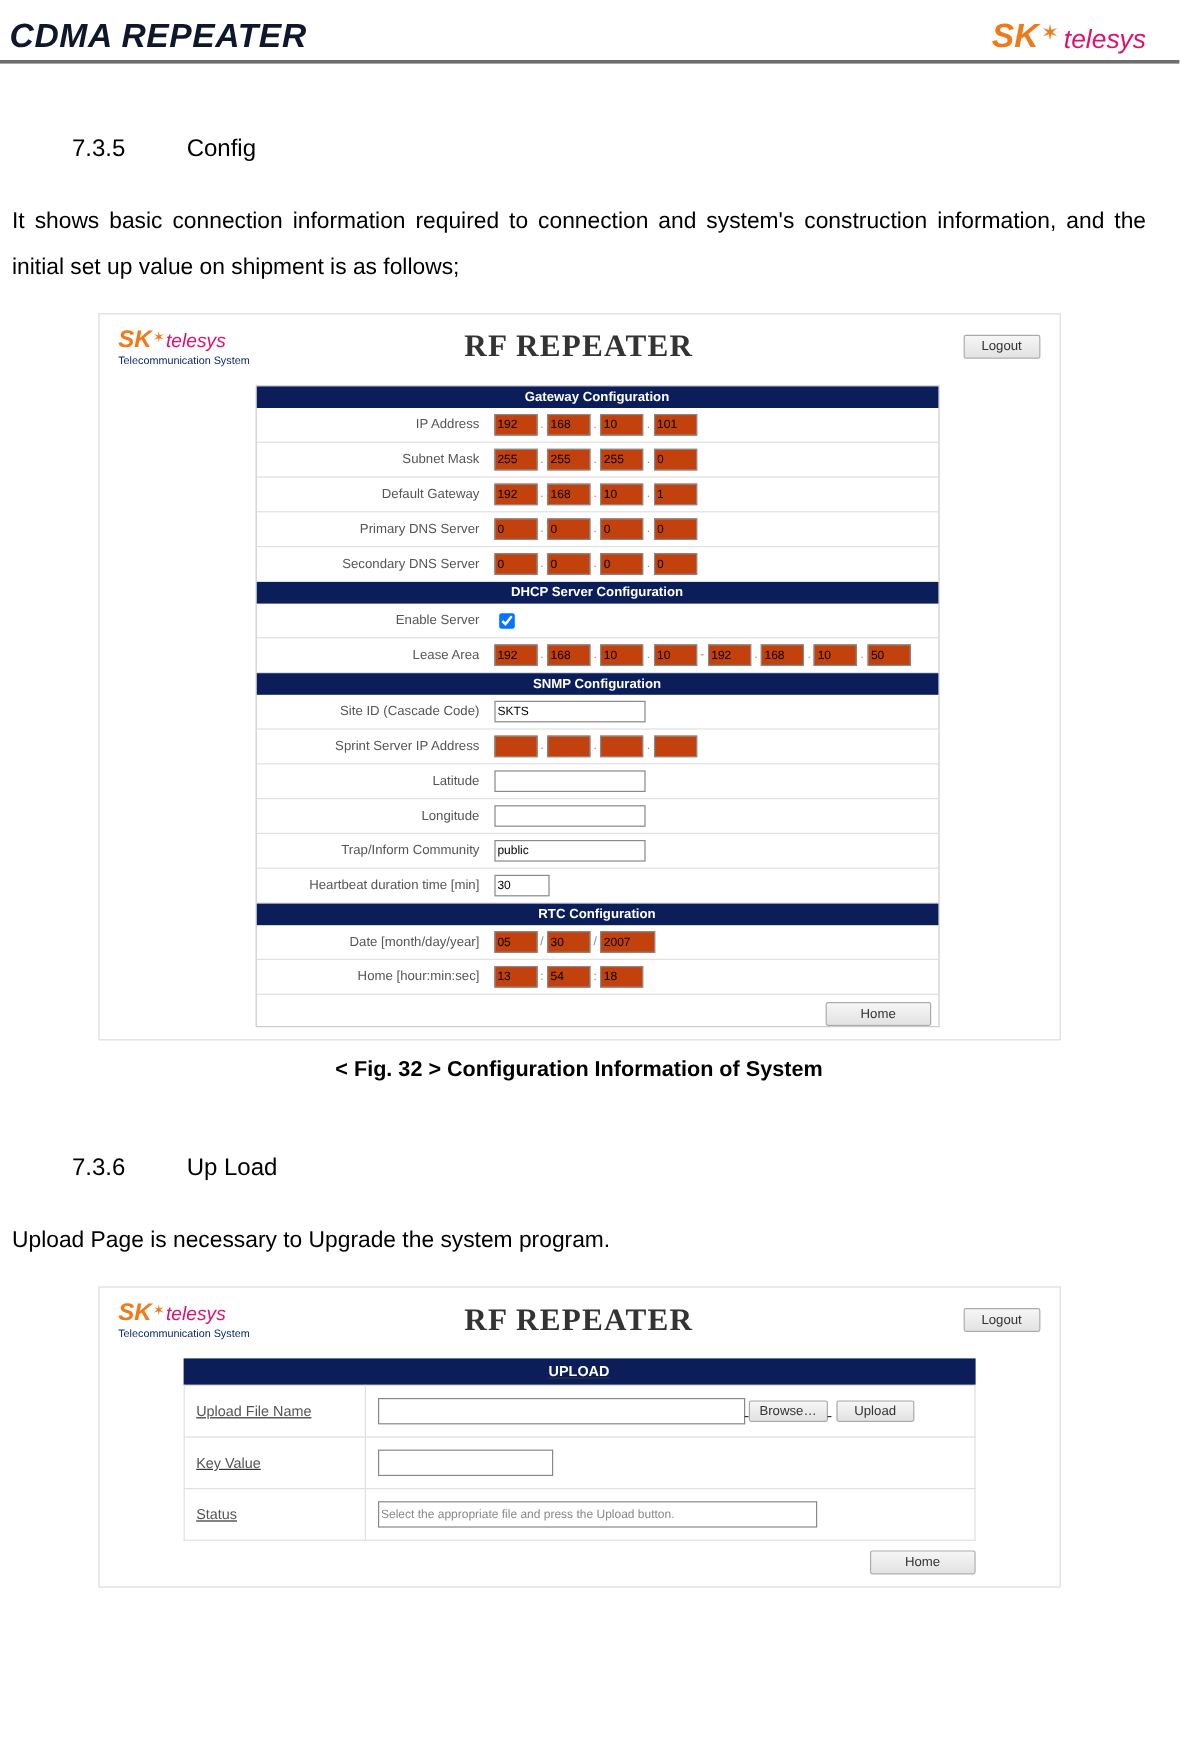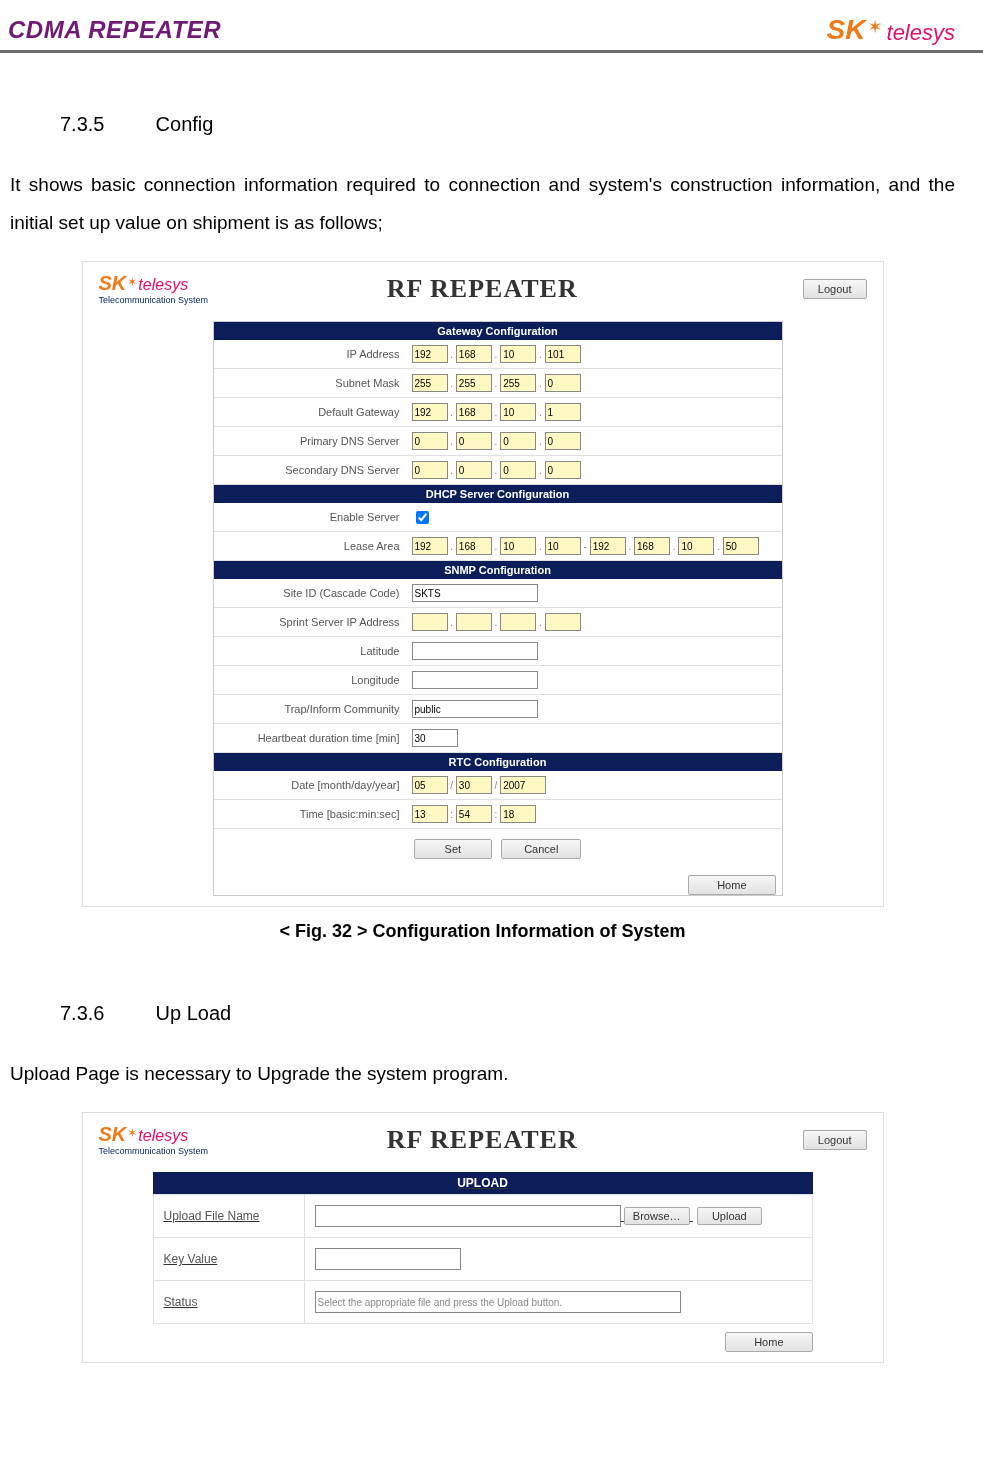--- a/index.html
+++ b/index.html
@@ -13,22 +13,22 @@
   .page-header {
     display: flex;
     justify-content: space-between;
     align-items: center;
     padding: 14px 28px 4px 8px;
     border-bottom: 3px solid #6e6e6e;
   }
   .page-header .doc-title {
     font-weight: 900;
     font-style: italic;
-    color: #701a75;
-    font-size: 24px;
+    color: #0f172a;
+    font-size: 28px;
     letter-spacing: 0.5px;
   }
   .logo-header {
     display: flex;
     align-items: flex-end;
   }
   .logo-head-sk { color:#ee7a1a; font-weight:bold; font-size:28px; font-style:italic; }
   .logo-head-telesys { color:#e10f6d; font-size:22px; font-style:italic; margin-left:4px; }
   .logo-head-bfly { color:#ee7a1a; font-size:18px; margin-left:2px; position:relative; top:-8px;}
   .content { padding: 0 28px 30px 10px; }
@@ -103,21 +103,21 @@
   .panel td {
     border-bottom:1px solid #e0e0e0;
     padding:3px 6px;
     font-size:11px;
     color:#555;
     vertical-align:middle;
     height:22px;
   }
   .panel td.label { width:180px;text-align:right; }
   .panel td.field { text-align:left; }
-  .ip-box { width:30px; border:1px solid #888; font-size:10px; padding:1px 2px; height:14px; background:#fef9c3; }
+  .ip-box { width:30px; border:1px solid #888; font-size:10px; padding:1px 2px; height:14px; background:#c2410c; }
   .txt-box { border:1px solid #888; font-size:10px; padding:1px 2px; height:14px; background:#fff; }
   .center { text-align:center; }
   .buttons-row { text-align:center; padding:10px 0; }
   .panel2 {
     margin: 10px 60px 0 60px;
     text-decoration: underline;
   }
   .panel2 .bar {
     background:#0b1e5a; color:#fff; font-weight:bold; text-align:center; font-size:12px; padding:4px 0;
   }
@@ -282,33 +282,29 @@
         <tbody>
             <tr>
               <td class="label">Date [month/day/year]</td>
             <td class="field center">
               <input class="ip-box" value="05" style=""><span class="dot"> / </span>
               <input class="ip-box" value="30" style=""><span class="dot"> / </span>
               <input class="ip-box" style="width: 40px;" value="2007">
             </td>
             </tr>
         <tr>
-              <td class="label">Time [basic:min:sec]</td>
+              <td class="label">Home [hour:min:sec]</td>
             <td class="field center">
               <input class="ip-box" value="13" style=""><span class="dot"> : </span>
               <input class="ip-box" value="54" style=""><span class="dot"> : </span>
               <input class="ip-box" value="18" style="">
             </td>
             </tr>
       </tbody>
         </table>
-      <div class="buttons-row">
-        <span class="embed-btn" style="padding:3px 30px">Set</span>
-        <span class="embed-btn" style="padding:3px 22px;margin-left:6px">Cancel</span>
-      </div>
       <div class="home-row-inner">
         <span class="embed-btn" style="padding:3px 28px">Home</span>
       </div>
     </div>
   </div>
   <div class="caption">&lt; Fig. 32 &gt; Configuration Information of System</div>
 
   <div class="section-heading">
     <span class="section-number">7.3.6</span>
     <span>Up Load</span>

